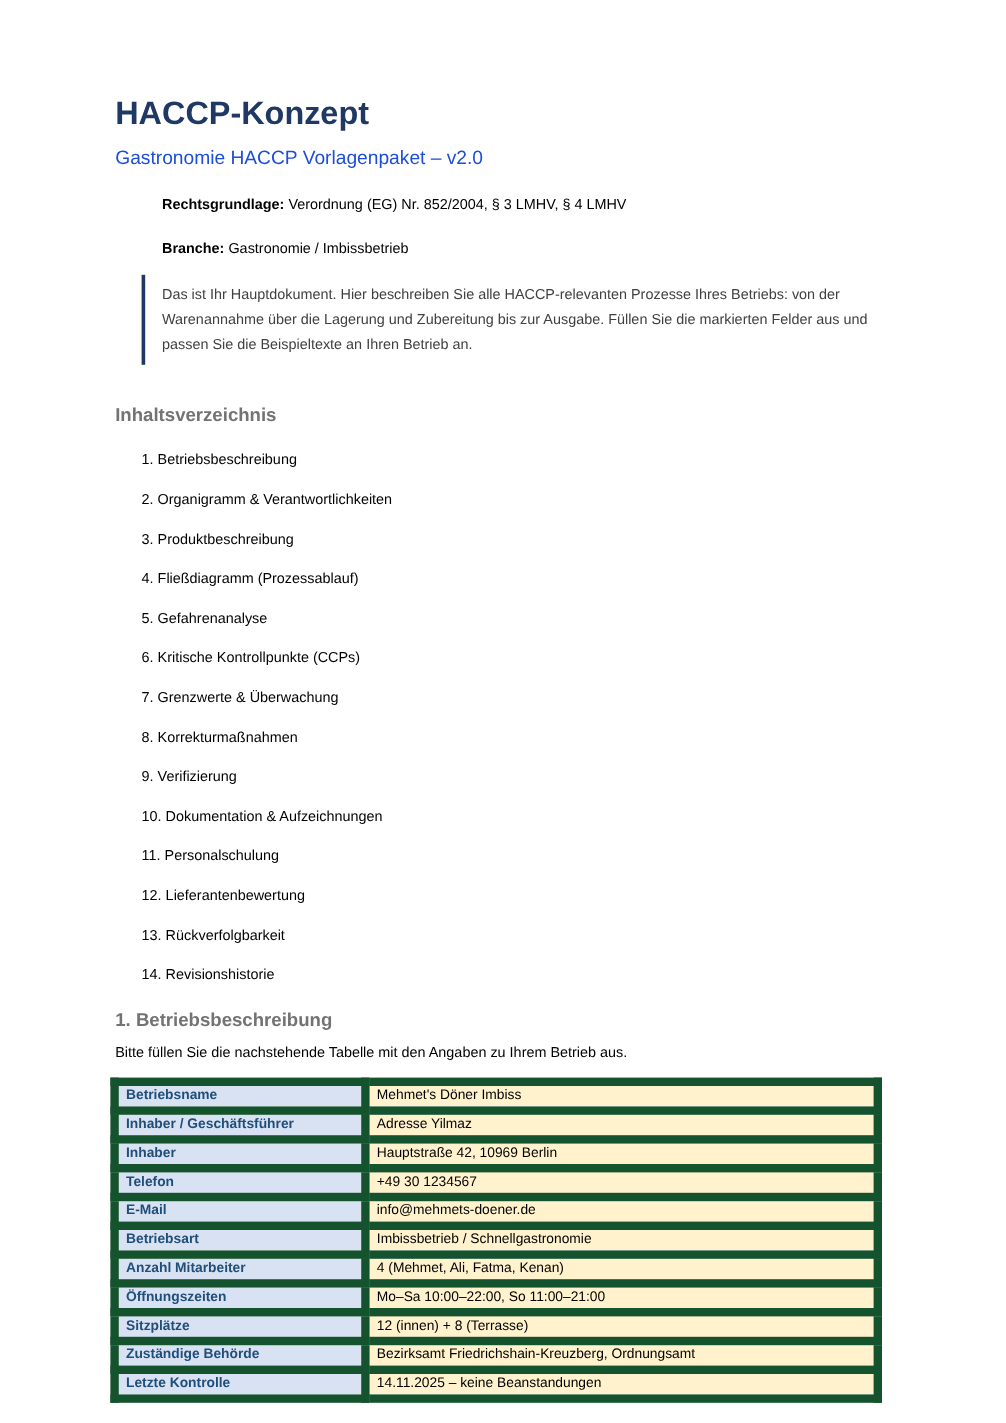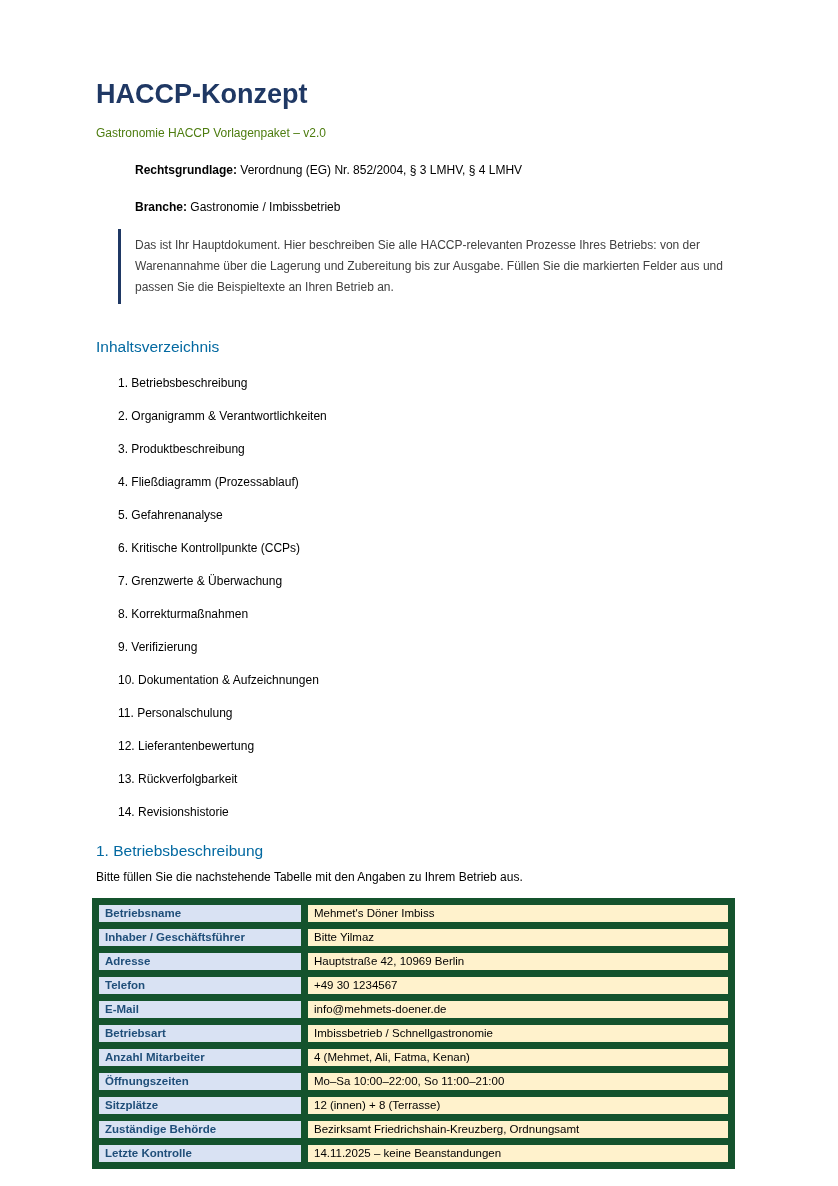--- a/index.html
+++ b/index.html
@@ -20,23 +20,23 @@
   }
   .doc-title {
     margin: 82px 0 0 0;
     font-size: 27px;
     line-height: 24px;
     font-weight: bold;
     color: #1F3864;
   }
   .subtitle {
     margin: 19px 0 0 0;
-    font-size: 12px;
+    font-size: 16px;
     line-height: 16px;
-    color: #4d7c0f;
+    color: #1d4ed8;
   }
   .meta-line {
     margin: 21px 0 0 0;
     font-size: 12px;
     line-height: 16px;
     color: #000000;
     padding-left: 39px;
   }
   .meta-label { font-weight: bold; }
   .note-block {
@@ -44,22 +44,22 @@
     width: 590px;
     border-left: 3px solid #1F3864;
     padding: 6px 0 6px 14px;
     font-size: 12px;
     line-height: 21px;
     color: #404040;
   }
   .h2 {
     font-size: 15.5px;
     line-height: 19px;
-    font-weight: normal;
-    color: #0369a1;
+    font-weight: bold;
+    color: #737373;
     margin: 0;
   }
   .toc-heading { margin-top: 33px; }
   .toc-list { margin-top: 20px; }
   .toc-item {
     padding-left: 22px;
     font-size: 12px;
     line-height: 15px;
     margin: 0 0 18px 0;
     color: #000000;
@@ -138,24 +138,24 @@
     <p class="intro">Bitte füllen Sie die nachstehende Tabelle mit den Angaben zu Ihrem Betrieb aus.</p>
 
     <table class="info-table">
       <tbody>
         <tr>
           <td class="label-cell">Betriebsname</td>
           <td class="value-cell">Mehmet's Döner Imbiss</td>
         </tr>
         <tr>
           <td class="label-cell">Inhaber / Geschäftsführer</td>
-          <td class="value-cell">Bitte Yilmaz</td>
+          <td class="value-cell">Adresse Yilmaz</td>
         </tr>
         <tr>
-          <td class="label-cell">Adresse</td>
+          <td class="label-cell">Inhaber</td>
           <td class="value-cell">Hauptstraße 42, 10969 Berlin</td>
         </tr>
         <tr>
           <td class="label-cell">Telefon</td>
           <td class="value-cell">+49 30 1234567</td>
         </tr>
         <tr>
           <td class="label-cell">E-Mail</td>
           <td class="value-cell">info@mehmets-doener.de</td>
         </tr>

